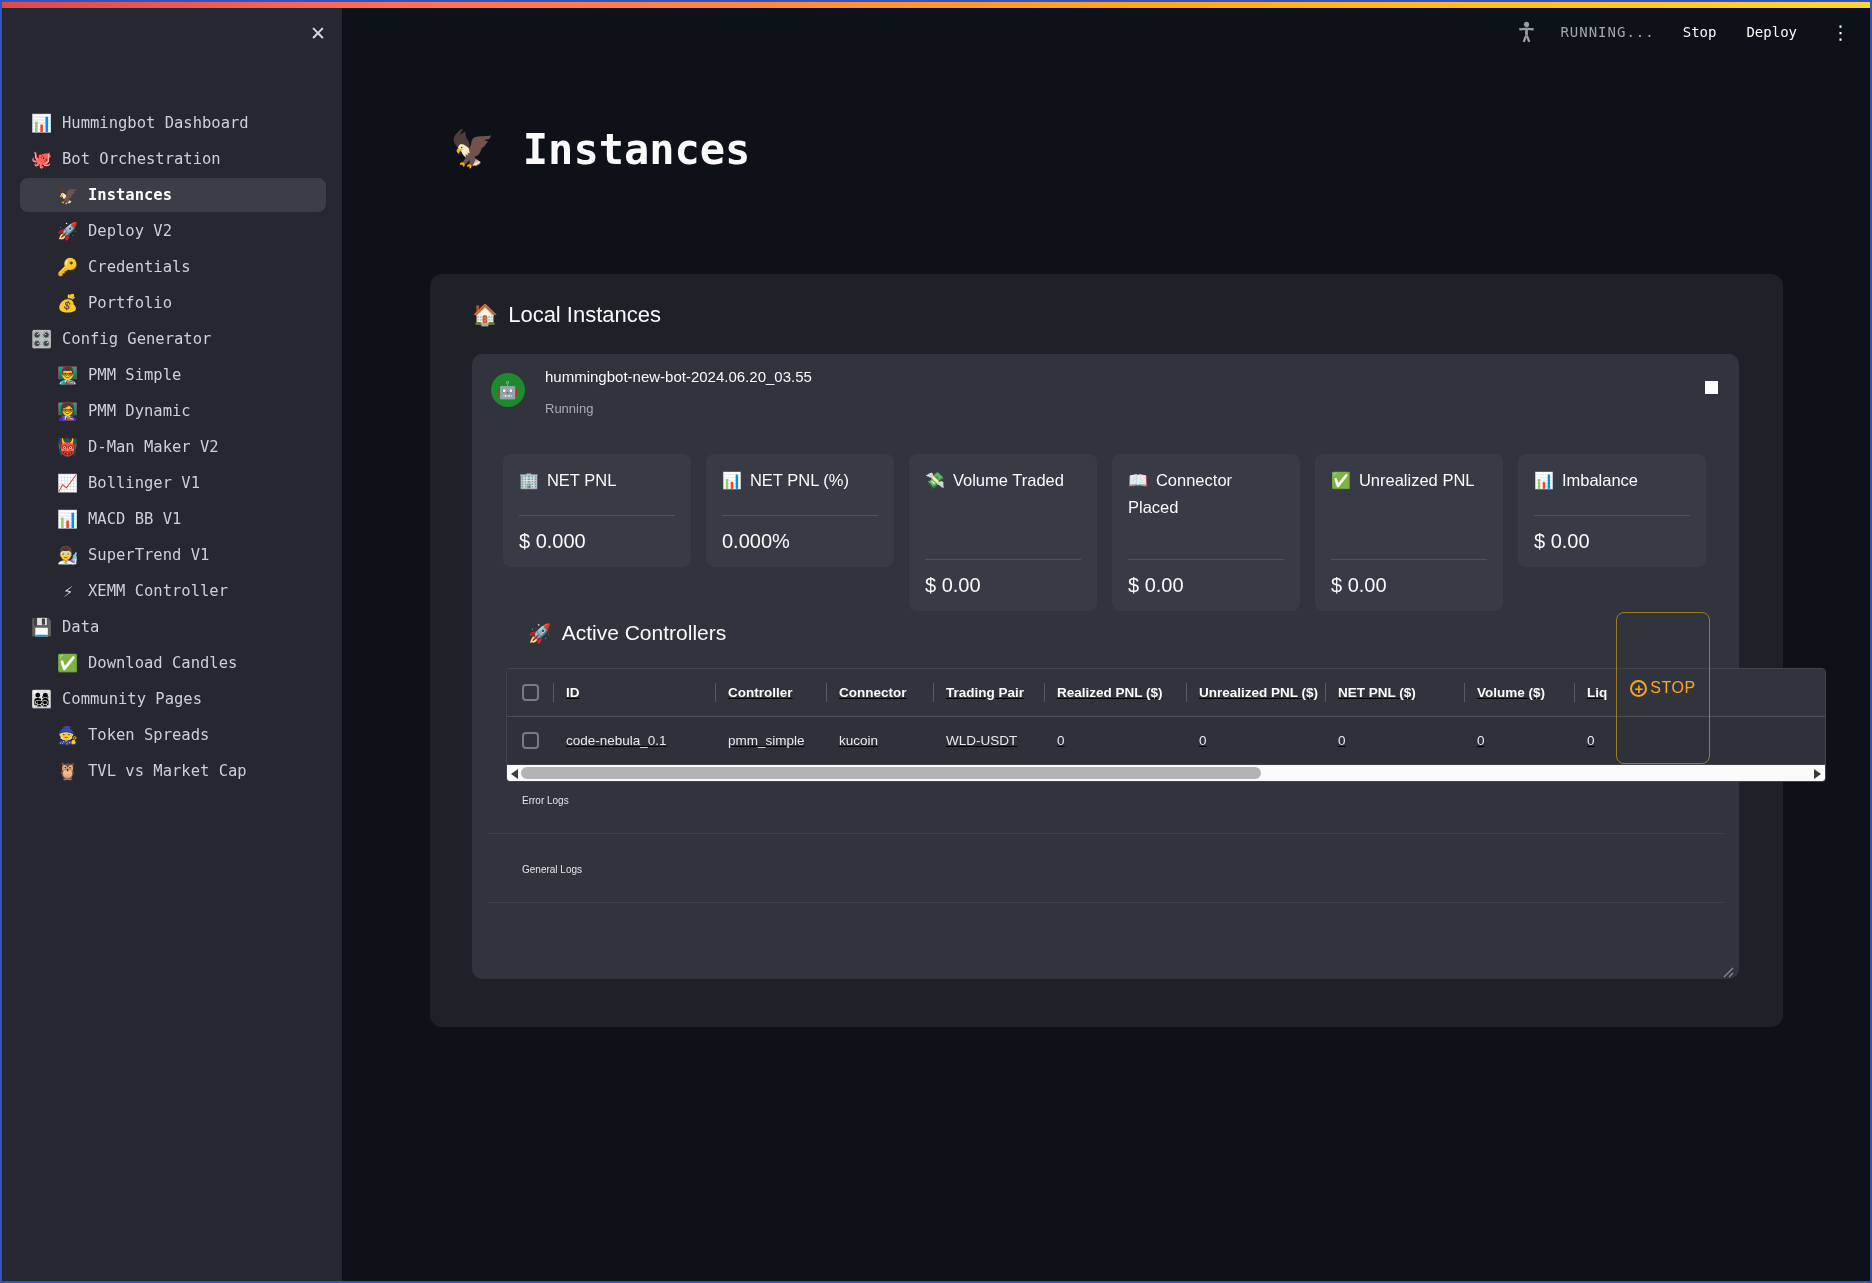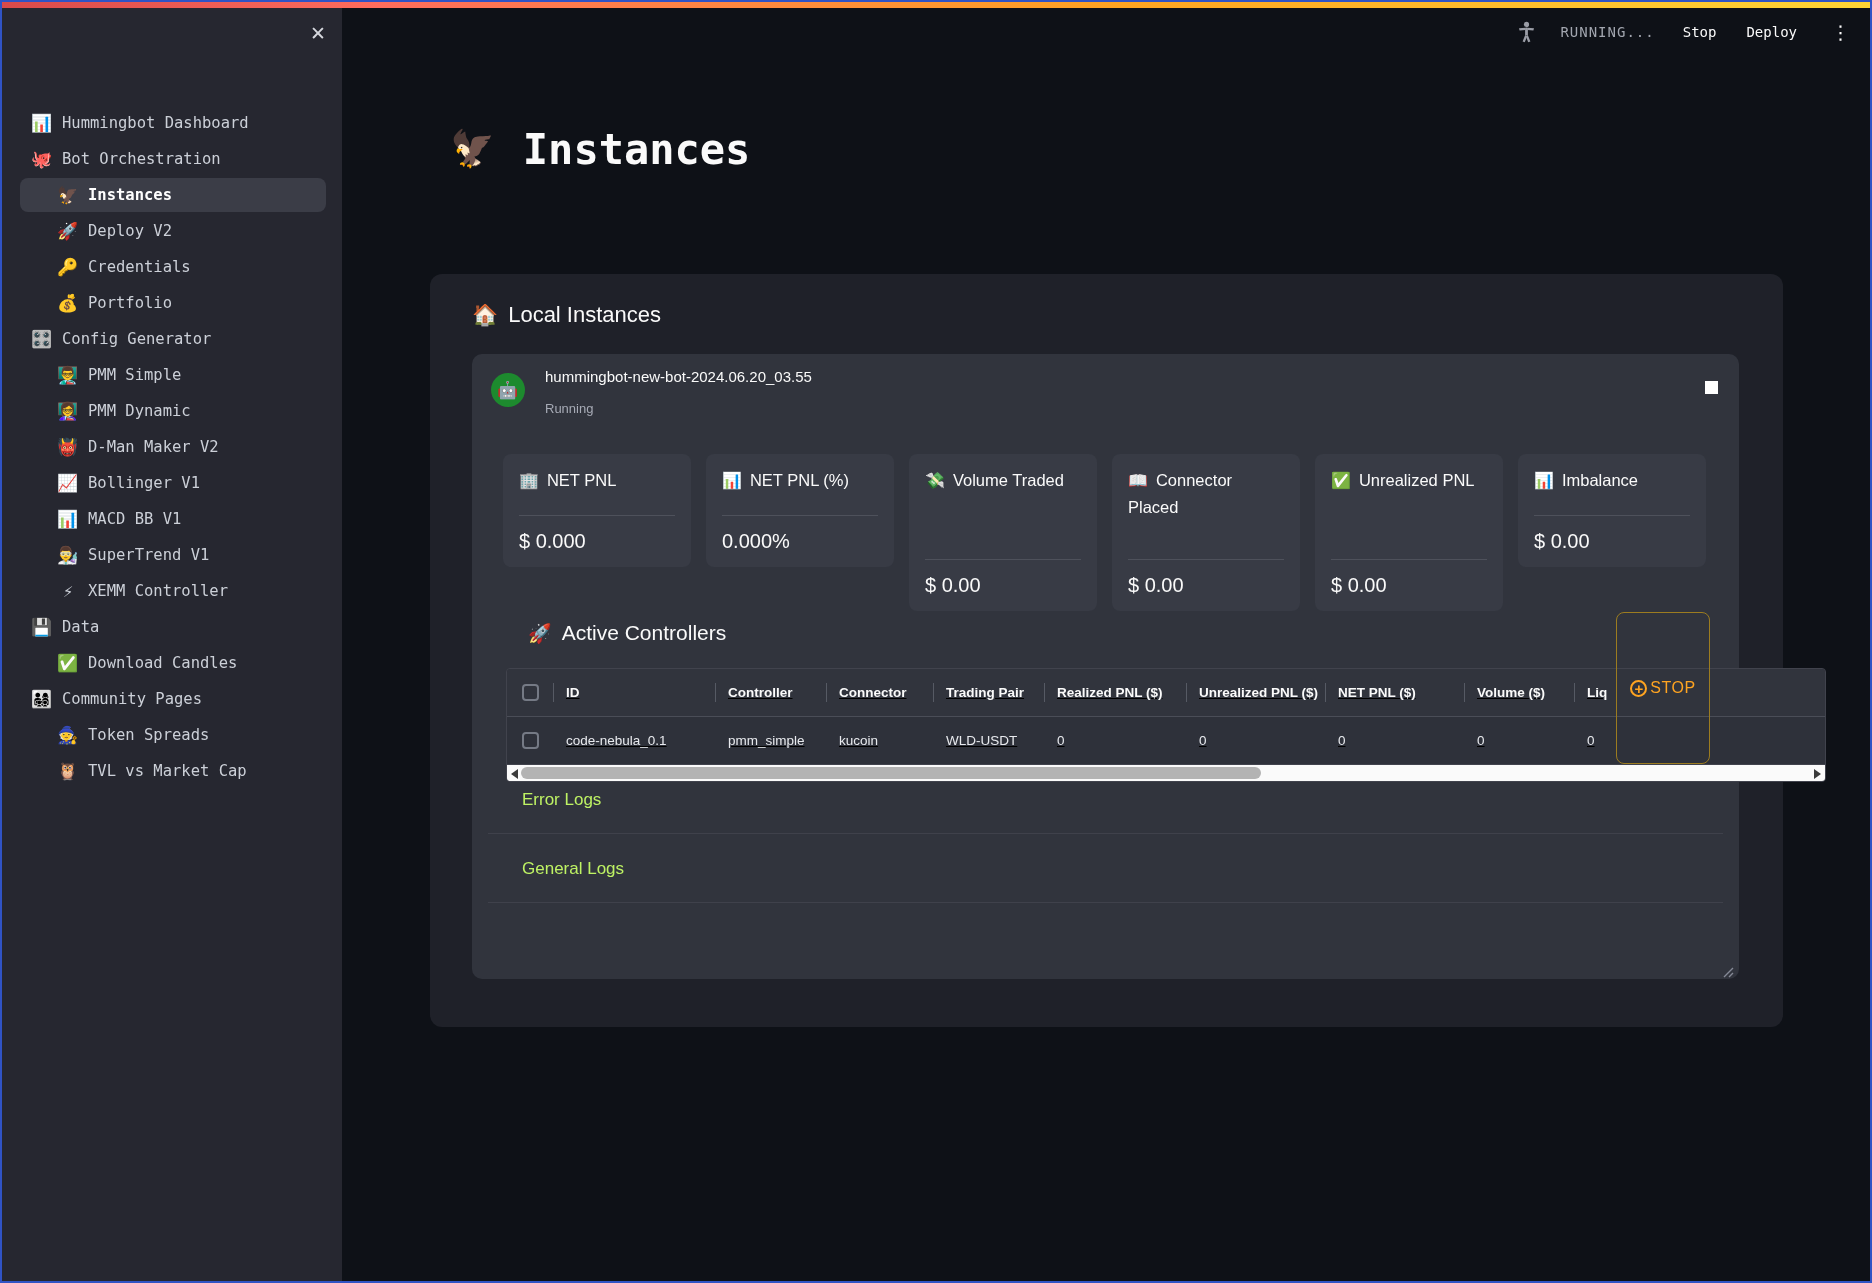--- a/index.html
+++ b/index.html
@@ -96,21 +96,21 @@
   .arr.right { right:4px; border-width:5px 0 5px 7px; border-color:transparent transparent transparent #3a3a3a; }
 
   .stop-btn { position:absolute; left:1144px; top:258px; width:94px; height:152px;
     border:1px solid #9c7c20; border-radius:8px; background:transparent; cursor:pointer;
     display:flex; align-items:center; justify-content:center; gap:3px; color:#ffa421; }
   .plus-circle { width:17px; height:17px; border:2px solid #ffa421; border-radius:50%;
     display:flex; align-items:center; justify-content:center; font-size:15px; line-height:1; font-weight:bold; flex:none; }
   .stop-btn .lbl { font-size:16px; letter-spacing:0.5px; }
 
   .log-section { position:absolute; left:16px; right:16px; height:54px; display:flex; align-items:center;
-    padding-left:34px; color:#bef264; font-size:17px; cursor:pointer; }
+    padding-left:34px; color:#e5e5e5; font-size:10px; cursor:pointer; }
   .log-divider { position:absolute; left:16px; right:16px; height:1px; background:#3f414b; }
 
   .resize-handle { position:absolute; right:5px; bottom:4px; width:11px; height:11px; cursor:nwse-resize; }
 
   .runner-icon svg { display:block; }
 </style>
 </head>
 <body>
 
 <div id="canvas">

